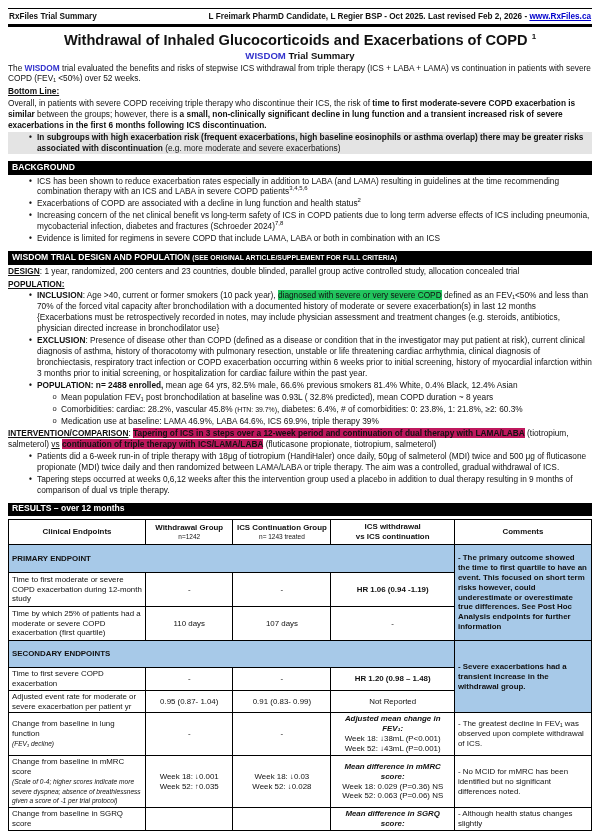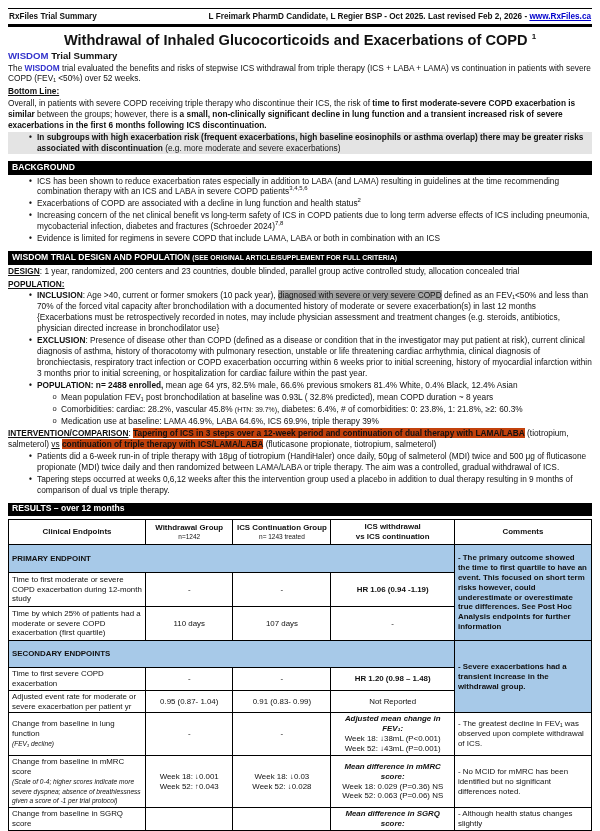--- a/index.html
+++ b/index.html
@@ -14,38 +14,38 @@
   .topbar{
     border-top:1.5px solid #000;border-bottom:3px solid #000;
     display:flex;justify-content:space-between;align-items:center;
     padding:3px 1px;font-size:8.2px;font-weight:bold;gap:12px;
   }
   .credits{font-weight:bold;white-space:nowrap;}
   a.link{color:#0000CC;font-weight:bold;text-decoration:underline;cursor:pointer;}
 
   .doc-title{text-align:center;font-size:14.6px;font-weight:bold;margin-top:5px;line-height:1.1;}
   .doc-title sup{font-size:8px;}
-  .doc-subtitle{font-size:9.6px;font-weight:bold;margin-top:2px;}
+  .doc-subtitle{text-align:center;font-size:9.6px;font-weight:bold;margin-top:2px;}
   .accent{color:#3333CC;}
 
   
   .bar{background:#000;color:#fff;font-weight:bold;font-size:8.6px;
        padding:1.5px 4px 2.5px;margin-top:7px;line-height:1.1;}
   .bar .note{font-size:6.9px;}
 
   .body-text{font-size:8.3px;line-height:1.32;}
   .body-text p{margin:1.5px 0 0;}
   .bl{font-weight:bold;}
   .ul{text-decoration:underline;}
   .blul{font-weight:bold;text-decoration:underline;}
   sup{font-size:6px;line-height:0;}
   .sm{font-size:6.9px;}
 
-  .hl-y{background:#a3a3a3;}
-  .hl-o{background:#c2410c;font-weight:bold;}
+  .hl-y{background:#22c55e;}
+  .hl-o{background:#be185d;font-weight:bold;}
 
   
   .bullet{display:flex;margin-top:1px;}
   .bullet::before{content:"\2022";flex:0 0 13px;margin-left:16px;text-align:center;font-weight:bold;}
   .bullet .ct{flex:1;}
   .bullet.sub::before{content:"o";margin-left:40px;font-weight:normal;font-size:7.5px;}
   .gray{background:#E4E4E4;}
 
   
   table.results{width:100%;border-collapse:collapse;margin-top:3px;table-layout:fixed;}
@@ -205,21 +205,21 @@
             <div class="vs-head">Adjusted mean change in FEV₁:</div>
             <div>Week 18: ↓38mL (P&lt;0.001)</div>
             <div>Week 52: ↓43mL (P=0.001)</div>
           </td>
       <td class="comment">- The greatest decline in FEV₁ was observed upon complete withdrawal of ICS.</td>
     </tr>
     <tr>
       <td class="name"><span>Change from baseline in mMRC score</span><br><span class="note-sm">(Scale of 0-4; higher scores indicate more severe dyspnea; absence of breathlessness given a score of -1 per trial protocol)</span></td>
       <td class="val">
             <div>Week 18: ↓0.001</div>
-            <div>Week 52: ↑0.043</div>
+            <div>Week 52: ↑0.035</div>
           </td>
       <td class="val">
             <div>Week 18: ↓0.03</div>
             <div>Week 52: ↓0.028</div>
           </td>
       <td class="val">
             <div class="vs-head">Mean difference in mMRC score:</div>
             <div>Week 18: 0.029 (P=0.36) NS</div>
             <div>Week 52: 0.063 (P=0.06) NS</div>
           </td>

